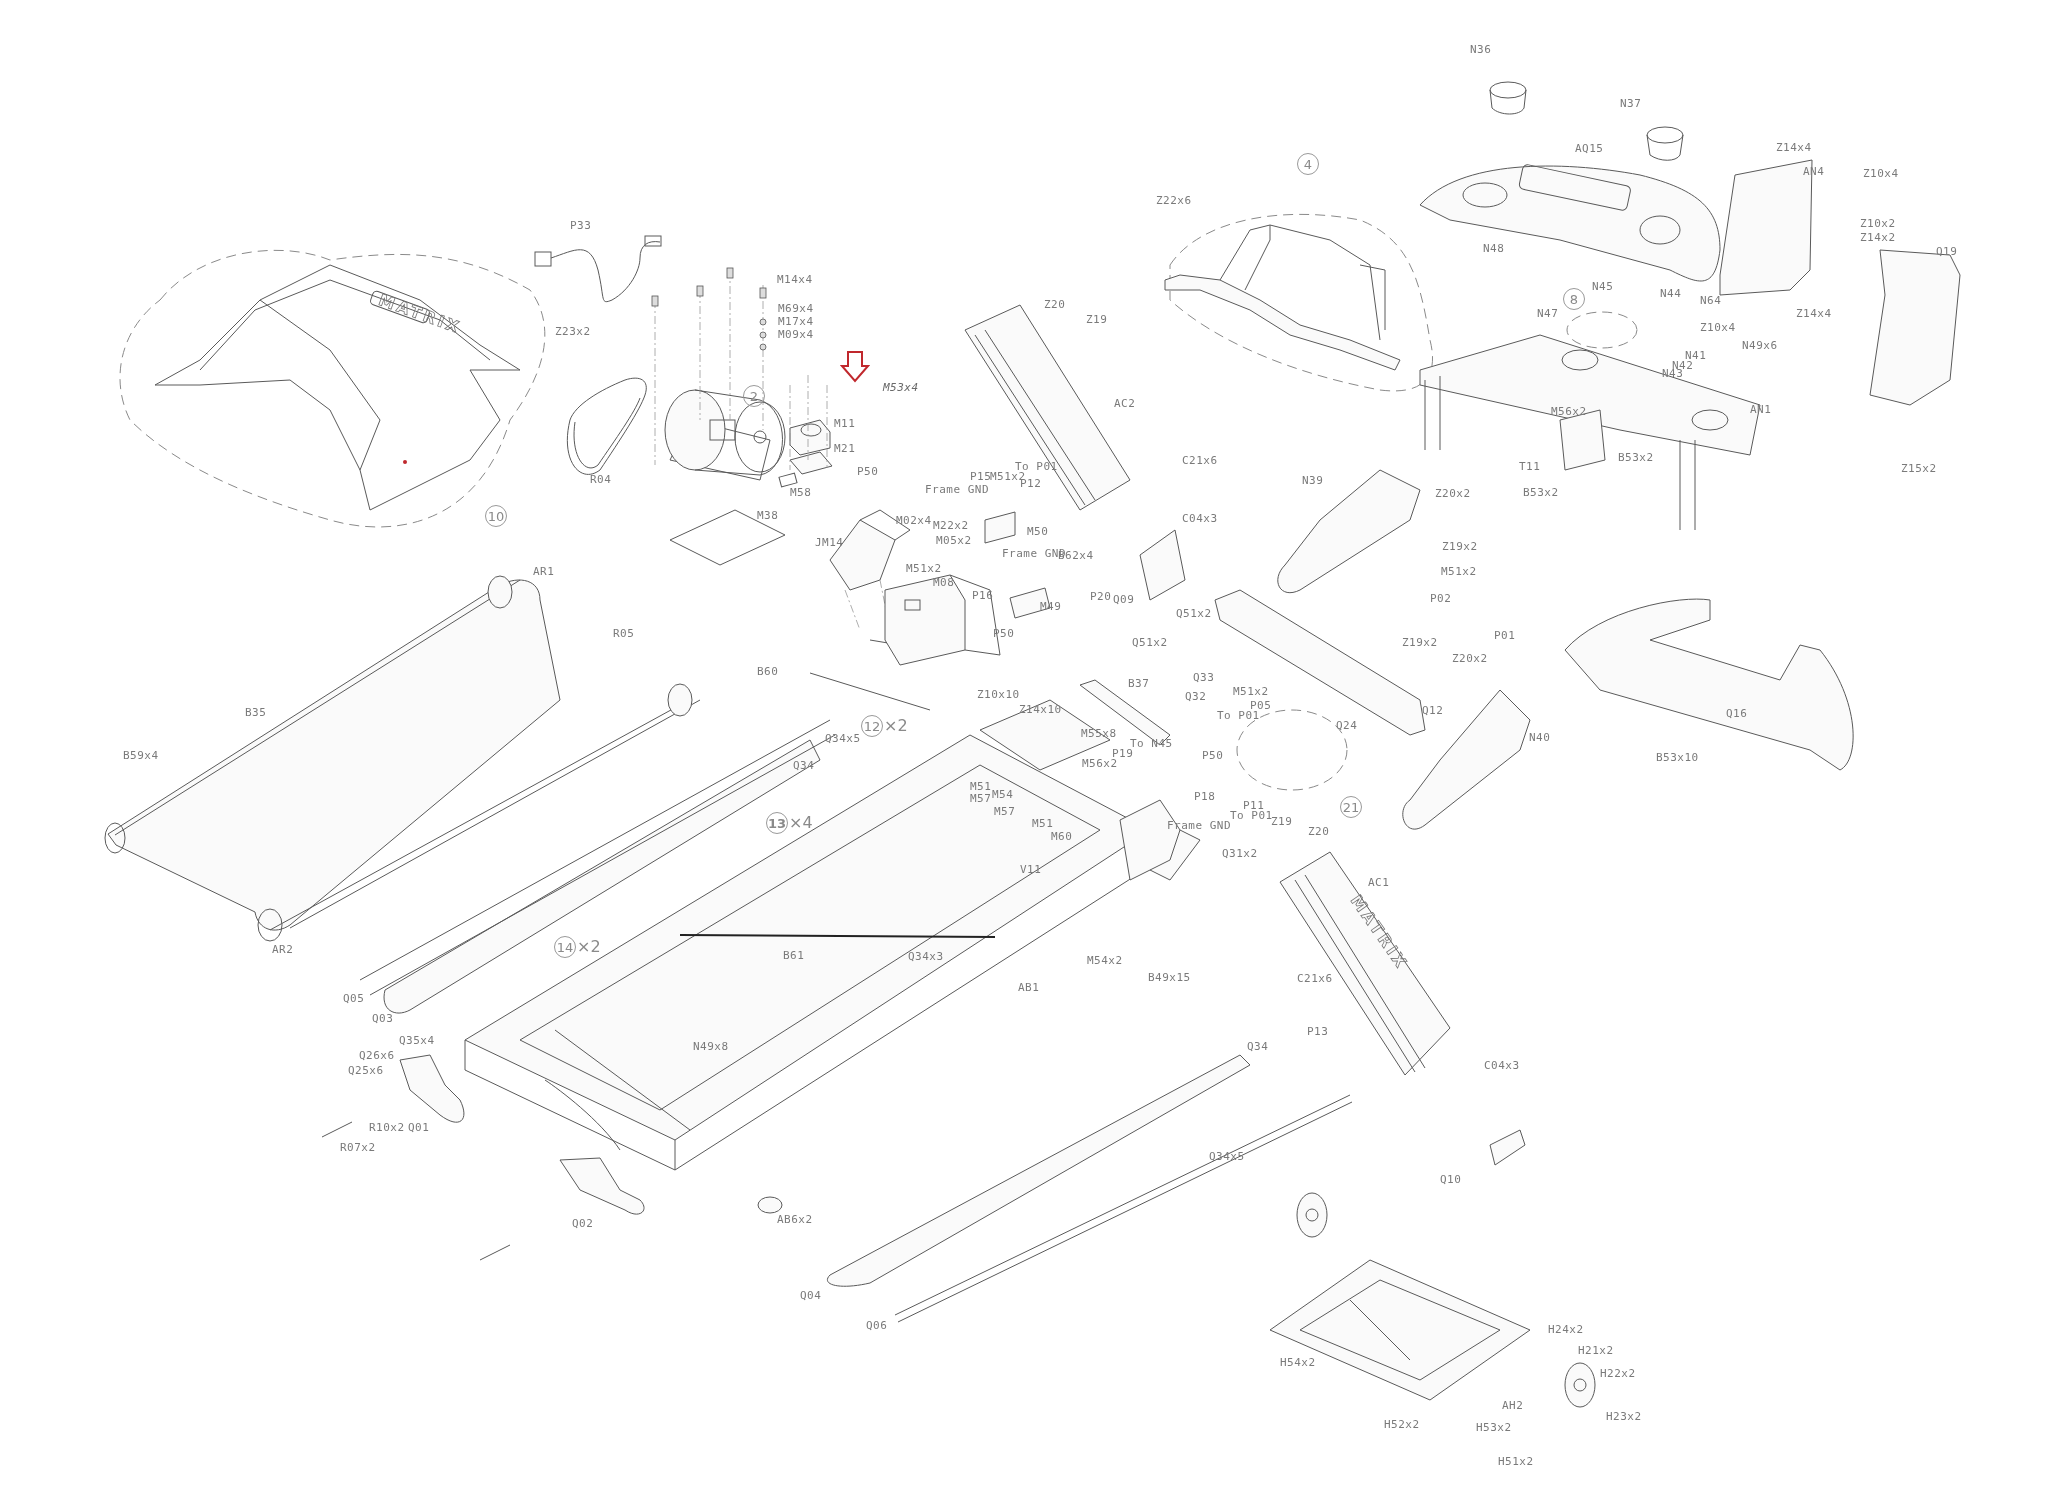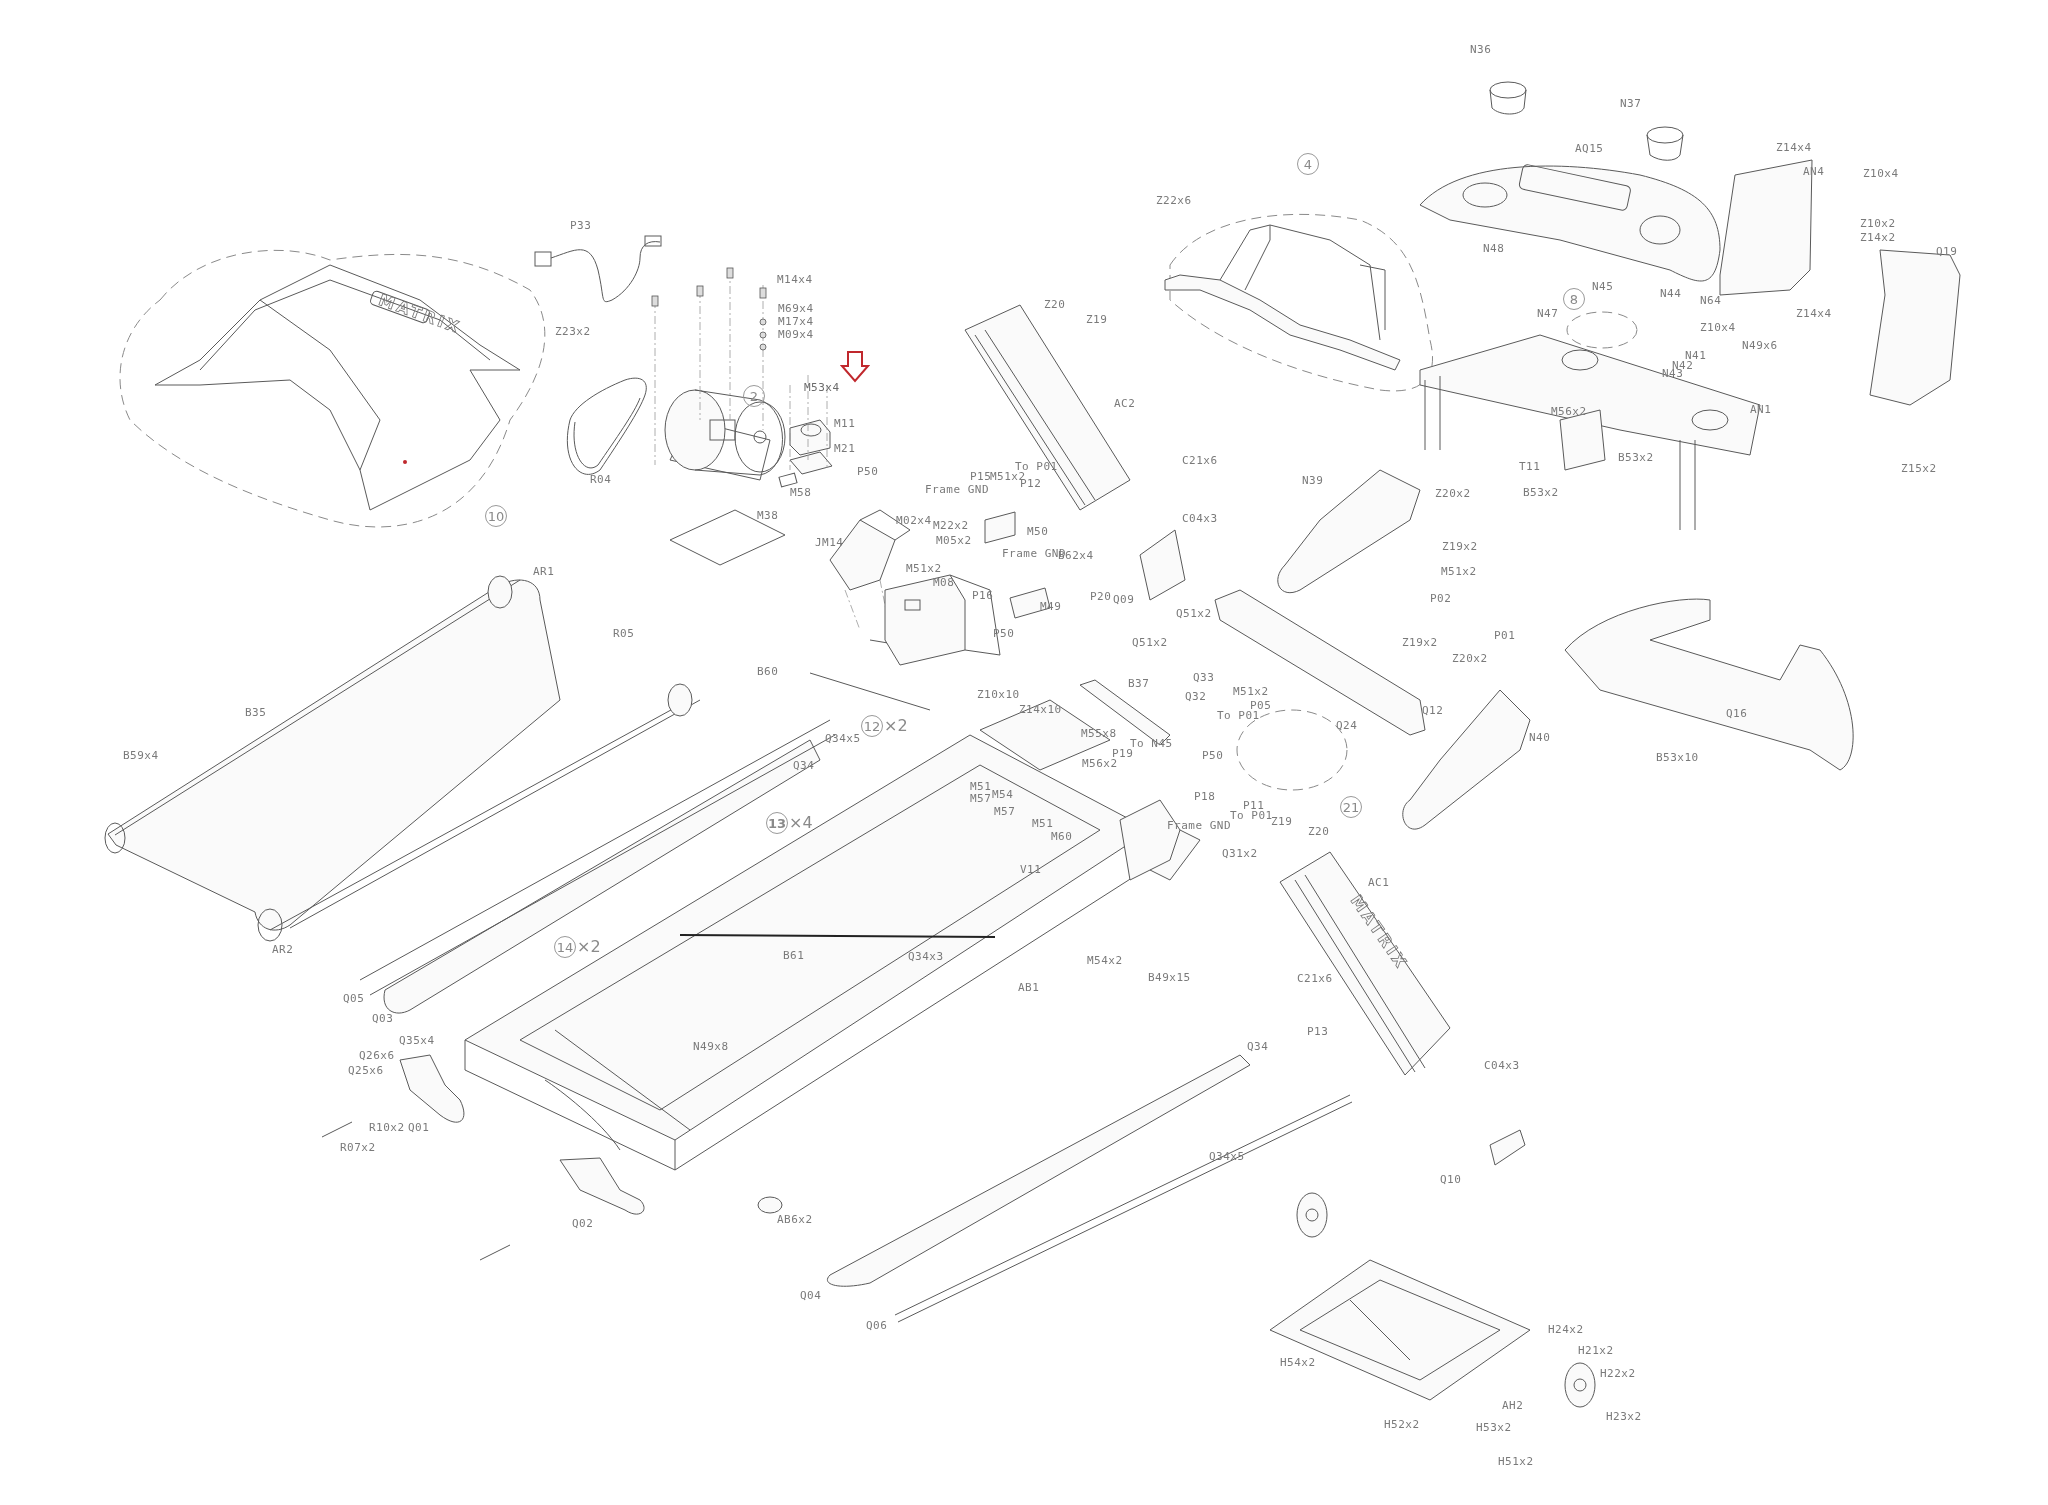--- a/index.html
+++ b/index.html
@@ -227,21 +227,21 @@
 <span class="circ-suffix" style="left:577px;top:937px;">×2</span>
 <div class="circ" style="left:1340px;top:796px;">21</div>
 
 <span class="lbl" style="left:570px;top:220px;">P33</span>
 <span class="lbl" style="left:555px;top:326px;">Z23x2</span>
 <span class="lbl" style="left:590px;top:474px;">R04</span>
 <span class="lbl" style="left:777px;top:274px;">M14x4</span>
 <span class="lbl" style="left:778px;top:303px;">M69x4</span>
 <span class="lbl" style="left:778px;top:316px;">M17x4</span>
 <span class="lbl" style="left:778px;top:329px;">M09x4</span>
-<span class="lbl" style="left:804px;top:382px;color:#6a6a6a;">M53x4</span>
+<span class="lbl" style="left:883px;top:382px;color:#6a6a6a;font-style:italic;">M53x4</span>
 <span class="lbl" style="left:834px;top:418px;">M11</span>
 <span class="lbl" style="left:834px;top:443px;">M21</span>
 <span class="lbl" style="left:790px;top:487px;">M58</span>
 <span class="lbl" style="left:757px;top:510px;">M38</span>
 
 <span class="lbl" style="left:857px;top:466px;">P50</span>
 <span class="lbl" style="left:815px;top:537px;">JM14</span>
 <span class="lbl" style="left:896px;top:515px;">M02x4</span>
 <span class="lbl" style="left:933px;top:520px;">M22x2</span>
 <span class="lbl" style="left:936px;top:535px;">M05x2</span>

